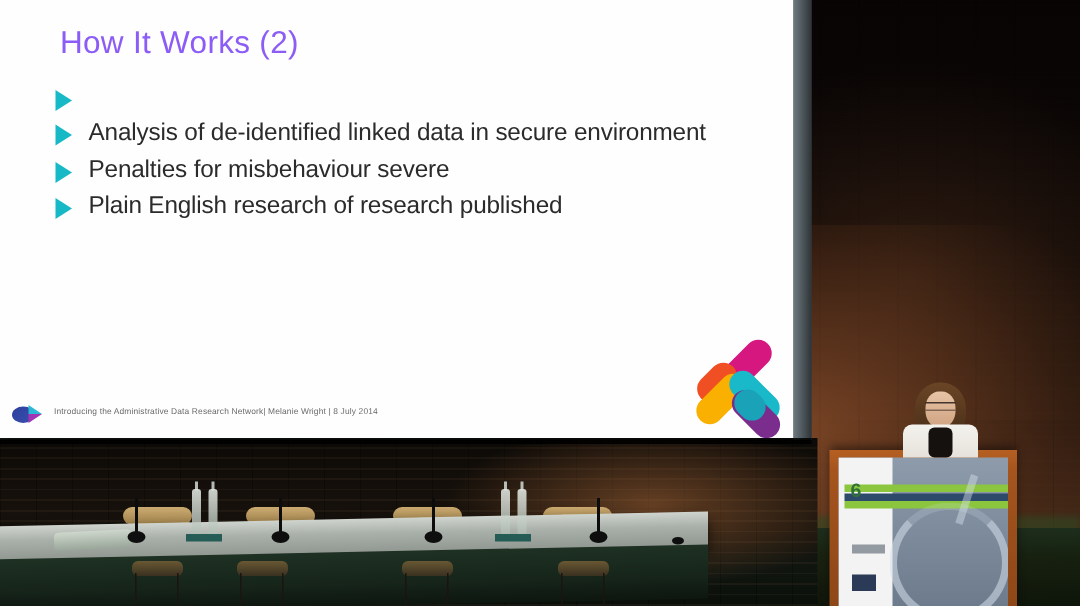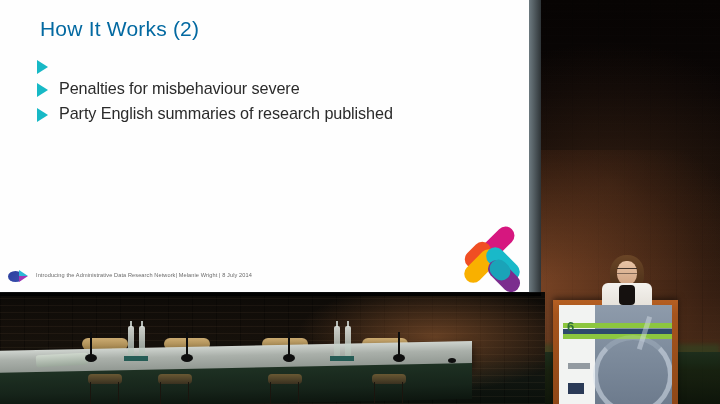--- a/index.html
+++ b/index.html
@@ -76,21 +76,21 @@
     border-top:1px solid rgba(40,30,25,.85);border-bottom:1px solid rgba(40,30,25,.5);}
   .sp-body{position:absolute;left:2px;top:28px;width:50px;height:22px;
     background:linear-gradient(180deg,#f4f2ee 0%,#e6e2db 100%);border-radius:6px 6px 0 0;}
   .sp-torso{position:absolute;left:19px;top:30px;width:16px;height:20px;background:#15110f;border-radius:4px;}
 
   
   .screen-frame{position:absolute;left:0;top:0;width:541px;height:293px;
     background:linear-gradient(90deg,#7e8c92 0%,#5d6b70 55%,#3b4246 100%);}
   .slide{position:absolute;left:0;top:0;width:529px;height:292px;background:#fefefe;overflow:hidden;
     box-shadow:2px 0 6px rgba(0,0,0,.45);}
-  .slide-title{position:absolute;left:40px;top:17px;font-size:21px;color:#0369a1;letter-spacing:.2px;}
+  .slide-title{position:absolute;left:40px;top:17px;font-size:21px;color:#8b5cf6;letter-spacing:.2px;}
   .bullets{position:absolute;left:37px;top:55px;width:470px;}
   .bullet{display:flex;align-items:flex-start;margin-bottom:4px;}
   .marker{flex:0 0 auto;width:22px;padding-top:5px;}
   .tri{width:0;height:0;border-left:11px solid #17b9c6;border-top:7px solid transparent;border-bottom:7px solid transparent;}
   .btext{font-size:16.2px;line-height:1.28;color:#2b2b2b;letter-spacing:-.1px;}
   .footer{position:absolute;left:36px;top:272px;font-size:5.6px;color:#6a6a6a;letter-spacing:.1px;white-space:nowrap;}
   .footer-logo{position:absolute;left:8px;top:270px;width:26px;height:13px;}
   .fl-circle{position:absolute;left:0;top:1px;width:15px;height:11px;border-radius:50%;
     background:linear-gradient(135deg,#2a3f9e,#3b4fae);}
   .fl-tri-a{position:absolute;left:11px;top:0px;width:0;height:0;
@@ -196,27 +196,33 @@
       <div class="bullets">
         <div class="bullet">
           <div class="marker">
               <div class="tri"></div>
             </div>
         </div>
         <div class="bullet">
           <div class="marker">
               <div class="tri"></div>
             </div>
+          <div class="btext">Analysis of de-identified linked data in secure environment</div>
+        </div>
+        <div class="bullet">
+          <div class="marker">
+              <div class="tri"></div>
+            </div>
           <div class="btext">Penalties for misbehaviour severe</div>
         </div>
         <div class="bullet">
           <div class="marker">
               <div class="tri"></div>
             </div>
-          <div class="btext" style="max-width:360px;">Party English summaries of research published</div>
+          <div class="btext" style="max-width:360px;">Plain English research of research published</div>
         </div>
       </div>
 
       <div class="brandmark">
         <div class="bar b-magenta"></div>
         <div class="bar b-orange"></div>
         <div class="bar b-yellow"></div>
         <div class="bar b-teal"></div>
         <div class="bar b-purple"></div>
         <div class="bar b-teal2"></div>

